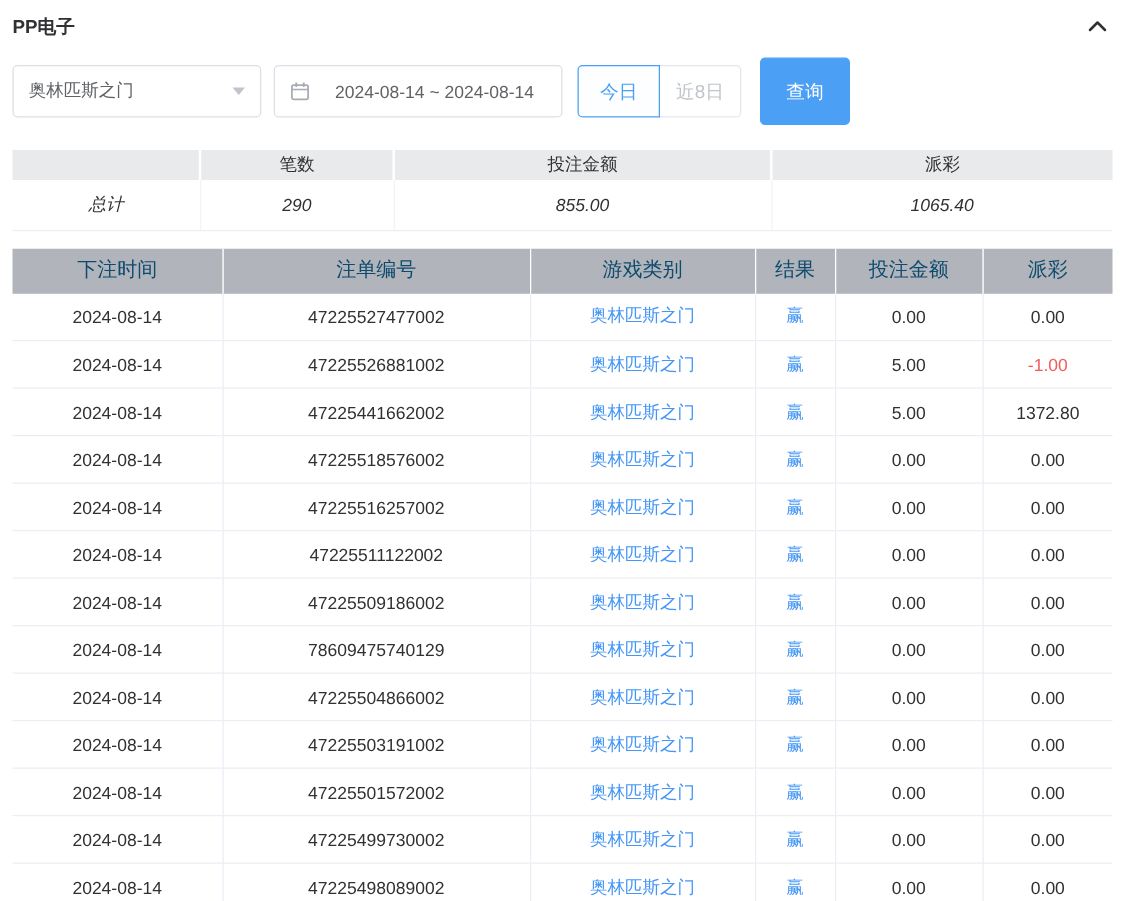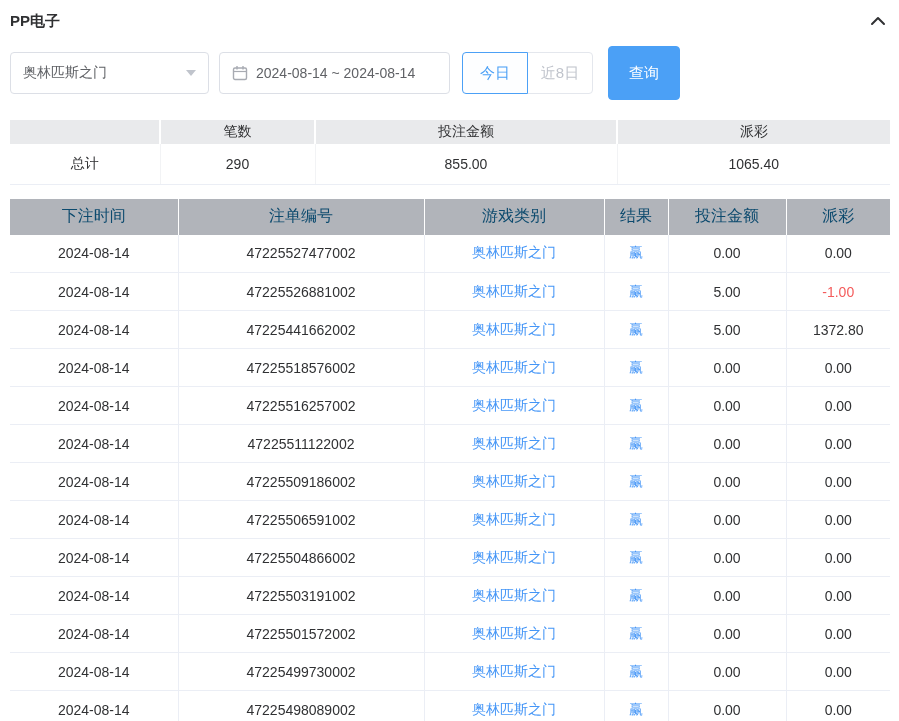--- a/index.html
+++ b/index.html
@@ -26,21 +26,21 @@
     display: flex; align-items: center; justify-content: space-between;
     padding: 0 12px; cursor: pointer; background: #fff;
   }
   .select .val { color: #606266; }
   .caret {
     width: 0; height: 0; border-left: 5px solid transparent;
     border-right: 5px solid transparent; border-top: 6px solid #c0c4cc;
   }
   .date-input {
     width: 231px; height: 42px; border: 1px solid #dcdfe6; border-radius: 4px;
-    display: flex; align-items: center; gap: 8px; padding: 0 12px;
+    display: flex; align-items: center; gap: 20px; padding: 0 12px;
     margin-left: 10px; cursor: pointer; background: #fff; color: #606266;
   }
   .btn-group { display: flex; margin-left: 12px; }
   .qbtn {
     height: 42px; width: 66px; background: #fff; border: 1px solid #e4e7ed;
     color: #c0c4cc; font-size: 15px; cursor: pointer; margin-left: -1px;
     font-family: inherit;
   }
   .qbtn:first-child { margin-left: 0; border-radius: 4px 0 0 4px; }
   .qbtn:last-child { border-radius: 0 4px 4px 0; }
@@ -55,21 +55,21 @@
 
   
   .summary-table { margin-bottom: 14px; }
   .summary-table th {
     background: #e9eaec; height: 24px; font-weight: normal; color: #303133;
     border-right: 2px solid #fff; font-size: 14px;
   }
   .summary-table th:last-child { border-right: none; }
   .summary-table td {
     height: 40px; text-align: center; color: #303133;
-    border-bottom: 1px solid #ebeef5; border-right: 1px solid #f2f3f5;
+    border-bottom: 1px solid #ebeef5; border-right: 1px solid #f2f3f5; font-style: italic;
   }
   .summary-table td:last-child { border-right: none; }
 
   
   .bet-table th {
     background: #b1b4ba; color: #0c4a6e; height: 36px; font-weight: normal;
     border-right: 1px solid #fff; font-size: 16px;
   }
   .bet-table th:last-child { border-right: none; }
   .bet-table td {
@@ -214,21 +214,21 @@
         <tr>
           <td>2024-08-14</td>
           <td>47225509186002</td>
           <td class="link">奥林匹斯之门</td>
           <td class="link">赢</td>
           <td>0.00</td>
           <td>0.00</td>
         </tr>
         <tr>
           <td>2024-08-14</td>
-          <td>47225506591002</td>
+          <td>78609475740129</td>
           <td class="link">奥林匹斯之门</td>
           <td class="link">赢</td>
           <td>0.00</td>
           <td>0.00</td>
         </tr>
         <tr>
           <td>2024-08-14</td>
           <td>47225504866002</td>
           <td class="link">奥林匹斯之门</td>
           <td class="link">赢</td>

